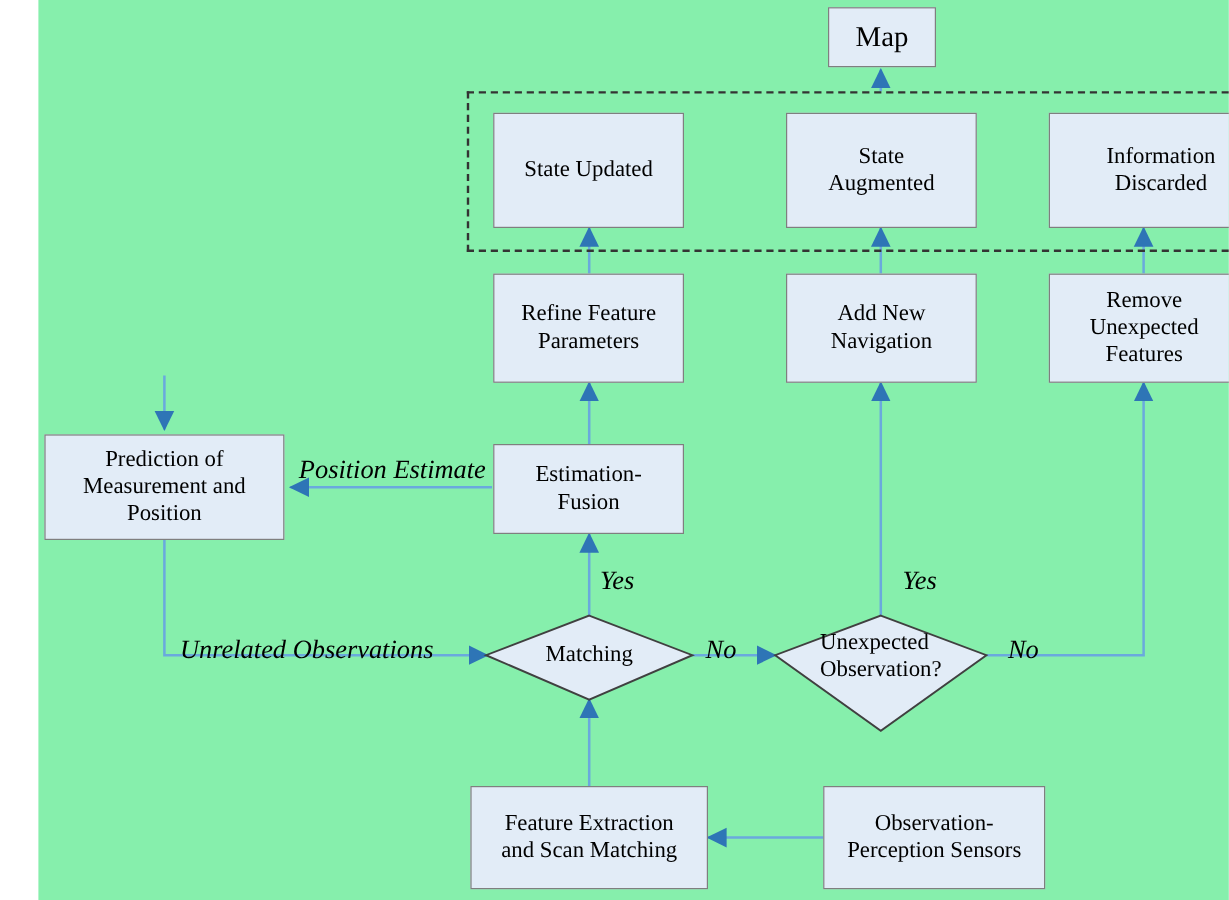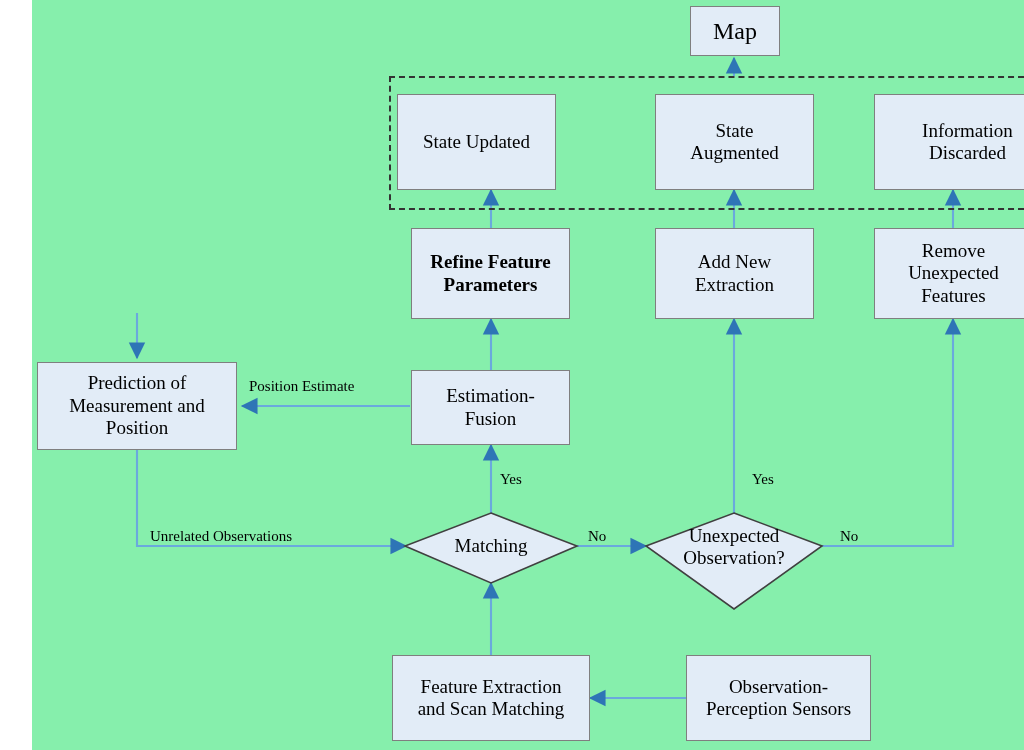--- a/index.html
+++ b/index.html
@@ -38,33 +38,34 @@
     line-height: 1.18;
     padding: 2px 4px;
     z-index: 3;
   }
   .node.map { font-size: 24px; }
   .diamond-label {
     position: absolute;
     display: flex;
     align-items: center;
     justify-content: center;
-    text-align: center;
+    text-align: left;
     font-size: 19px;
     line-height: 1.18;
     color: #000;
     z-index: 4;
     pointer-events: none;
   }
   .edge-label {
     position: absolute;
-    font-size: 15px;
+    font-size: 22px;
     color: #000000;
     white-space: nowrap;
     z-index: 5;
+    font-style: italic;
   }
   .dashed-group {
     position: absolute;
     box-sizing: border-box;
     border: 2px dashed #333333;
     background: transparent;
     z-index: 1;
   }
 </style>
 </head>
@@ -113,43 +114,43 @@
 
     <polygon points="459,513 545,546 459,583 373,546" fill="#e2ecf7" stroke="#404040" stroke-width="1.6"></polygon>
 
     <polygon points="702,513 790,546 702,609 614,546" fill="#e2ecf7" stroke="#404040" stroke-width="1.6"></polygon>
   </svg>
 
   <div class="node map" style="left:658px; top:6px; width:90px; height:50px;">
     <span>Map</span>
   </div>
 
-  <div class="node" style="left:365px; top:94px; width:159px; height:96px;">
+  <div class="node" style="left:379px; top:94px; width:159px; height:96px;">
     <span>State Updated</span>
   </div>
 
   <div class="node" style="left:623px; top:94px; width:159px; height:96px;">
     <span style="white-space:pre-line;">State
 Augmented</span>
   </div>
 
   <div class="node" style="left:842px; top:94px; width:187px; height:96px;text-align:center;">
     <span style="white-space:pre-line;">Information
 Discarded</span>
   </div>
 
 
   <div class="node" style="left:379px; top:228px; width:159px; height:91px;">
-    <span style="white-space:pre-line;font-weight:bold;">Refine Feature
+    <span style="white-space:pre-line;">Refine Feature
 Parameters</span>
   </div>
 
   <div class="node" style="left:623px; top:228px; width:159px; height:91px;">
     <span style="white-space:pre-line;">Add New
-Extraction</span>
+Navigation</span>
   </div>
 
   <div class="node" style="left:842px; top:228px; width:159px; height:91px;">
     <span style="white-space:pre-line;">Remove
 Unexpected
 Features</span>
   </div>
 
   <div class="node" style="left:5px; top:362px; width:200px; height:88px;">
     <span style="white-space:pre-line;">Prediction of

